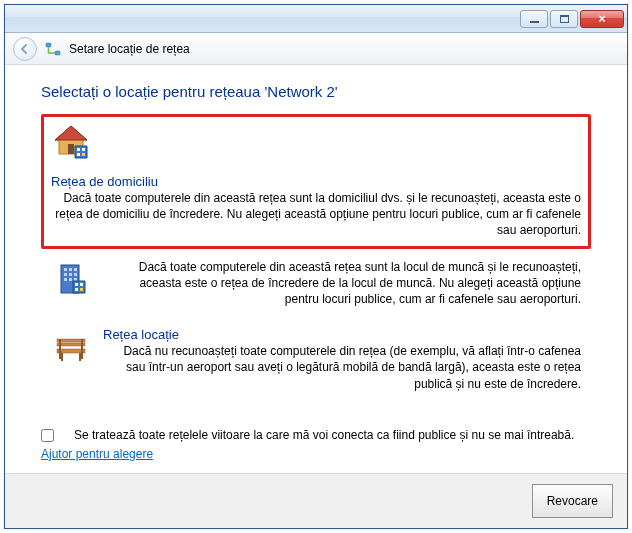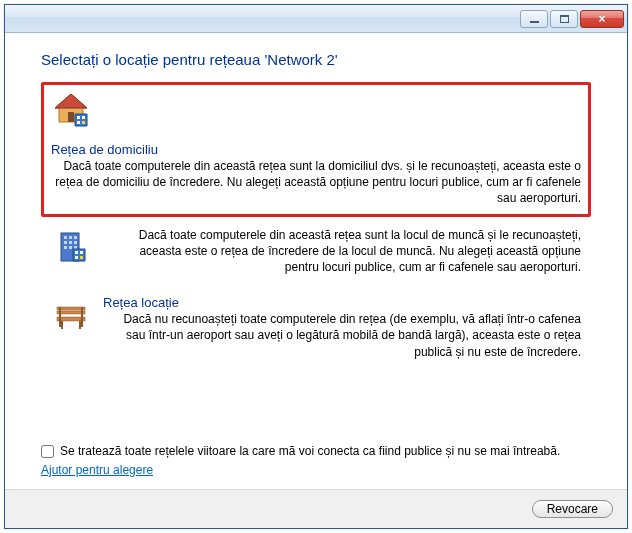--- a/index.html
+++ b/index.html
@@ -118,44 +118,44 @@
     color: #000;
     line-height: 1.35;
     text-align: right;
   }
   .footer-area {
     padding: 6px 36px 12px 36px;
   }
   .checkbox-row {
     display: flex;
     align-items: flex-start;
-    gap: 6px;
+    gap: 20px;
     font-size: 12px;
     line-height: 1.35;
     margin-bottom: 4px;
   }
   .checkbox-row input { margin: 2px 0 0 0; }
   .help-link {
     color: #0066cc;
     text-decoration: underline;
     font-size: 12px;
     cursor: pointer;
   }
   .button-bar {
     border-top: 1px solid #d6dbe1;
     background: #f0f0f0;
     padding: 10px 14px;
     display: flex;
     justify-content: flex-end;
   }
   .btn {
     min-width: 80px;
-    height: 18px;
+    height: 34px;
     border: 1px solid #8e8f8f;
-    border-radius: 9px;
+    border-radius: 0;
     background: linear-gradient(to bottom, #fdfdfd, #e5e5e5);
     font-size: 12px;
     font-family: inherit;
     padding: 0 14px;
     cursor: pointer;
   }
   svg { display: block; }
 </style>
 </head>
 <body>
@@ -167,20 +167,35 @@
         <div class="min-glyph"></div>
       </div>
     <div class="winbtn">
         <div class="max-glyph"></div>
       </div>
     <div class="winbtn close">
         <span class="x-glyph">×</span>
       </div>
   </div>
 
+  <div class="headerbar">
+    <div class="back-btn">
+      <svg width="12" height="12" viewBox="0 0 12 12">
+          <path d="M7 2 L3 6 L7 10" stroke="#8ea6bf" stroke-width="2" fill="none" stroke-linecap="round" stroke-linejoin="round"></path>
+        </svg>
+    </div>
+    <div class="net-icon">
+      <svg width="16" height="16" viewBox="0 0 16 16">
+        <rect x="1" y="2" width="5" height="4" rx="1" fill="#4aa3e0" stroke="#2a6fa0" stroke-width="0.5"></rect>
+        <rect x="10" y="10" width="5" height="4" rx="1" fill="#4aa3e0" stroke="#2a6fa0" stroke-width="0.5"></rect>
+        <path d="M3.5 6 L3.5 12 L10 12" stroke="#6fbf4a" stroke-width="1.5" fill="none"></path>
+      </svg>
+    </div>
+    <div class="header-title">Setare locație de rețea</div>
+  </div>
 
   <div class="content">
     <h1 class="main-heading">Selectați o locație pentru rețeaua 'Network  2'</h1>
 
     <div class="option highlighted">
       <div class="opt-icon">
         <svg width="40" height="40" viewBox="0 0 40 40">
           <polygon points="20,4 36,18 32,18 32,32 8,32 8,18 4,18" fill="#e8b05a" stroke="#b07a2a" stroke-width="1"></polygon>
           <polygon points="20,4 36,18 4,18" fill="#c94b3a" stroke="#8a2f22" stroke-width="1"></polygon>
           <rect x="17" y="22" width="6" height="10" fill="#7a4a2a"></rect>

